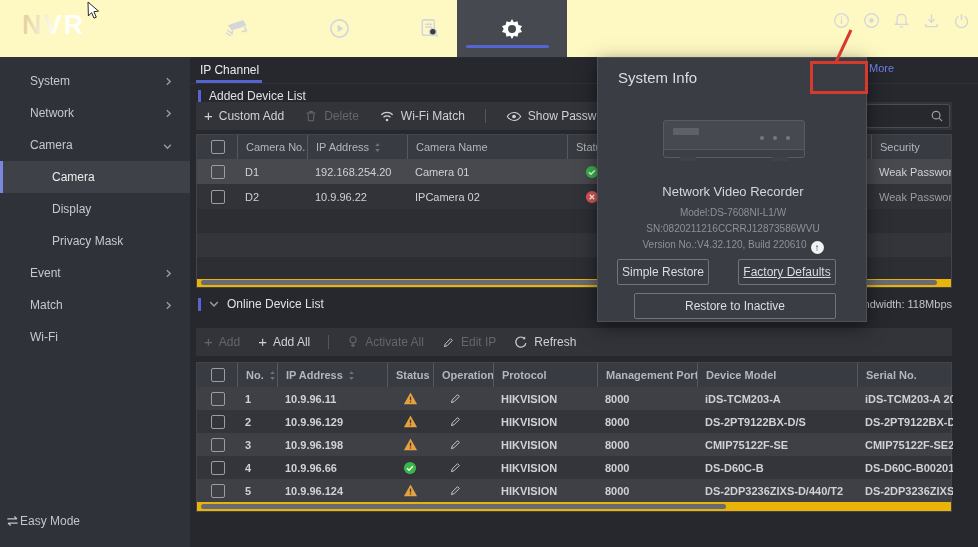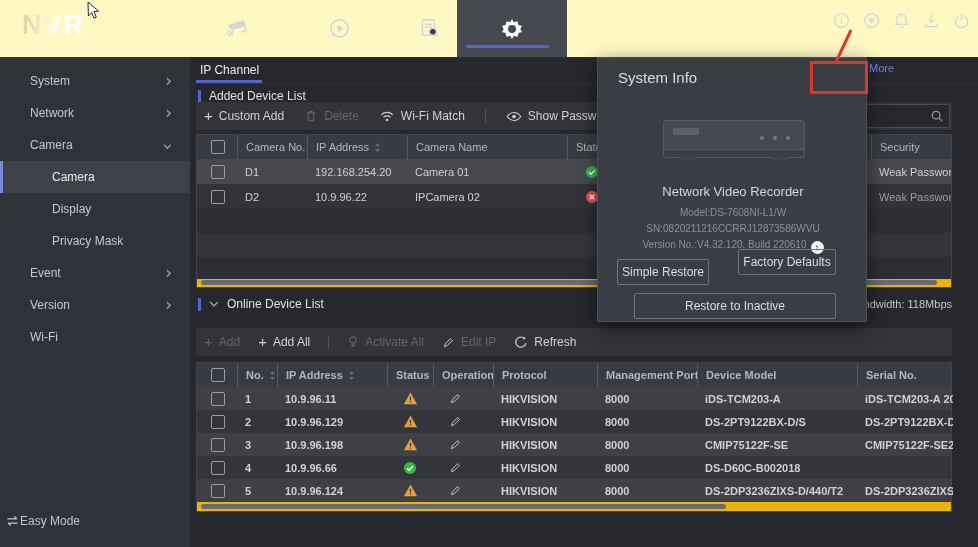--- a/index.html
+++ b/index.html
@@ -280,21 +280,21 @@
     <div class="side-item sub">
       <span class="lbl">Privacy Mask</span>
     </div>
     <div class="side-item">
       <span class="lbl">Event</span>
       <svg class="chev" width="7" height="9">
           <use href="#i-chev-r"></use>
         </svg>
     </div>
     <div class="side-item">
-      <span class="lbl">Version</span>
+      <span class="lbl">Match</span>
       <svg class="chev" width="7" height="9">
           <use href="#i-chev-r"></use>
         </svg>
     </div>
     <div class="side-item">
       <span class="lbl">Wi-Fi</span>
     </div>
   </div>
   <div class="abs easy">
     <svg class="ic" width="15" height="12">
@@ -584,20 +584,21 @@
             <use href="#i-ok"></use>
           </svg>
         </div>
       <div class="cell">
           <svg class="ic" width="13" height="13" style="margin-left:8px">
             <use href="#i-pencil"></use>
           </svg>
         </div>
       <div class="cell">HIKVISION</div>
       <div class="cell">8000</div>
+      <div class="cell">DS-D60C-B</div>
       <div class="cell">DS-D60C-B002018</div>
     </div>
 
     <div class="grid-o row-o r-lt">
       <div class="cell">
           <span class="cb"></span>
         </div>
       <div class="cell">5</div>
       <div class="cell">10.9.96.124</div>
       <div class="cell">
@@ -636,21 +637,21 @@
     </div>
 
     <div class="pp-line pp-product">Network Video Recorder</div>
     <div class="pp-line pp-meta" style="top:149px">Model:DS-7608NI-L1/W</div>
     <div class="pp-line pp-meta" style="top:165px">SN:0820211216CCRRJ12873586WVU</div>
     <div class="pp-line pp-meta" style="top:181px">
       <span>Version No.:V4.32.120, Build 220610</span><span class="upcirc">↑</span>
     </div>
 
     <div class="pp-btn" style="left:19px;top:201px;width:90px;">Simple Restore</div>
-    <div class="pp-btn" style="left:140px;top:191px;width:96px;">Factory Defaults</div>
+    <div class="pp-btn" style="left:140px;top:201px;width:96px;text-decoration:underline;">Factory Defaults</div>
     <div class="pp-btn" style="left:36px;top:235px;width:200px;">Restore to Inactive</div>
   </div>
 
   <div class="abs anno-rect"></div>
   <svg class="abs anno-svg" width="978" height="547">
     <line x1="851" y1="30" x2="836" y2="62" stroke="#d63a2c" stroke-width="3"></line>
   </svg>
 
   <svg class="abs cursor" width="14" height="20">
       <use href="#i-cursor"></use>

